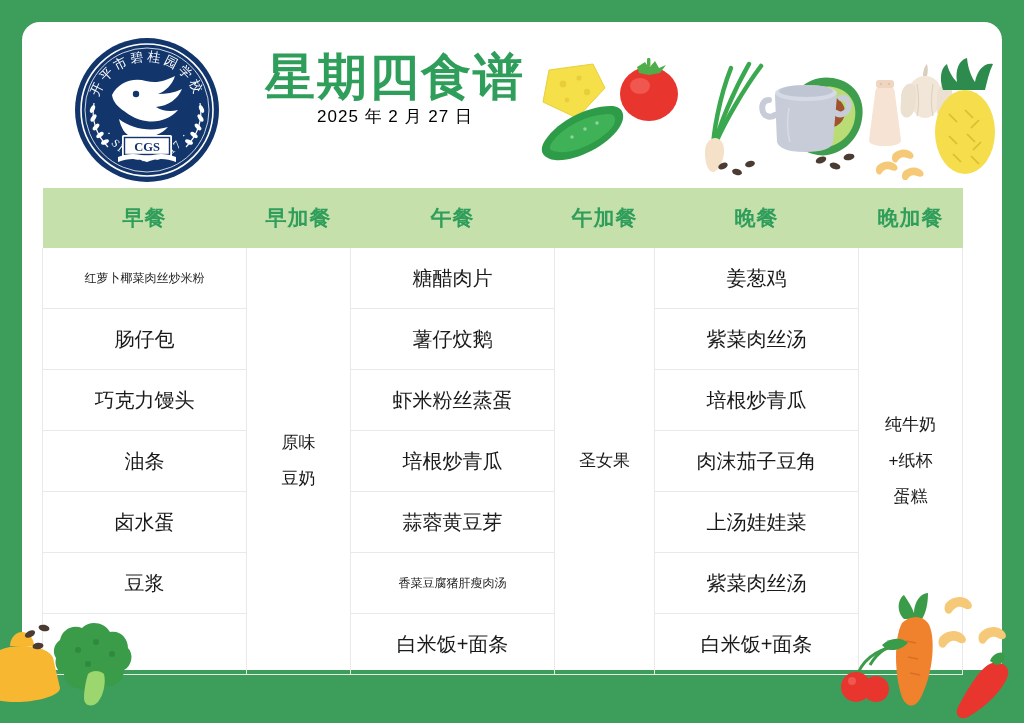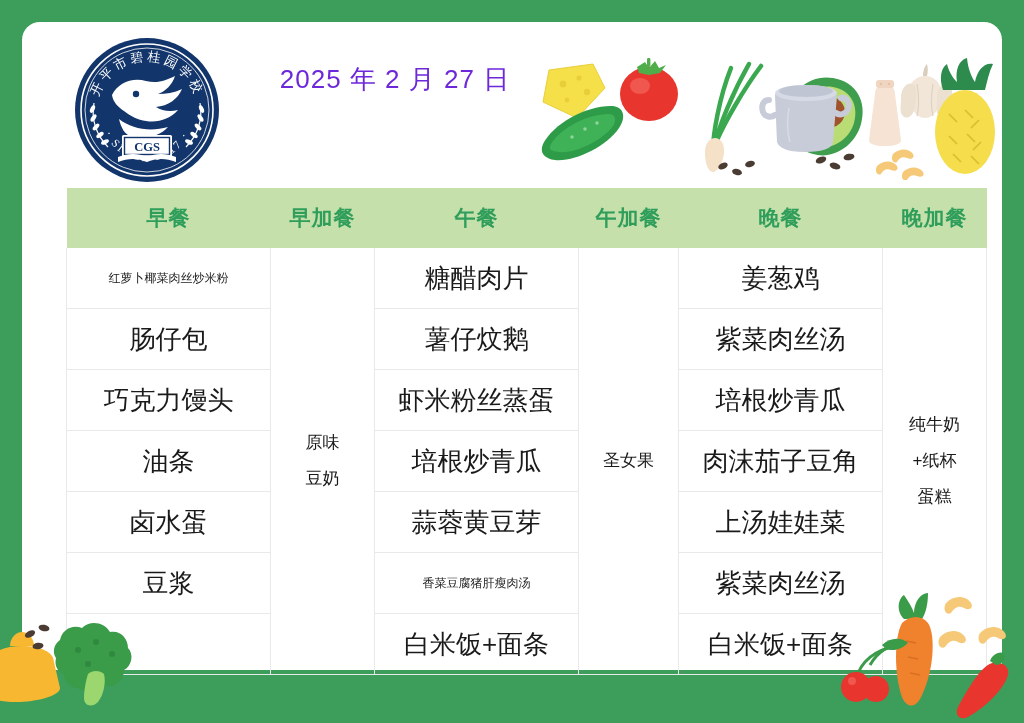--- a/index.html
+++ b/index.html
@@ -64,41 +64,40 @@
   #menu-title {
     font-family: "Liberation Sans", "DejaVu Sans", sans-serif;
     font-size: 50px;
     font-weight: bold;
     color: #2f9e5b;
     letter-spacing: 2px;
     line-height: 1.1;
     white-space: nowrap;
   }
   #menu-date {
-    margin-top: 12px;
-    font-size: 26px;
-    color: #6d28d9;
+    font-size: 17px;
+    color: #000000;
     letter-spacing: 1px;
     white-space: nowrap;
   }
 
   
   #decor-top {
     position: absolute;
     left: 505px;
     top: 18px;
     width: 470px;
     height: 140px;
   }
   #decor-top svg { display:block; }
 
   
   #menu-table {
     position: absolute;
-    left: 44px;
+    left: 20px;
     top: 166px;
     width: 920px;
     border-collapse: collapse;
     table-layout: fixed;
   }
   #menu-table th {
     background: #c6e0ab;
     color: #2f9e5b;
     font-size: 21px;
     font-weight: bold;
@@ -107,21 +106,21 @@
     vertical-align: middle;
     border: none;
     letter-spacing: 1px;
   }
   #menu-table td {
     border: 1px solid #e9e9e9;
     border-top: none;
     height: 58px;
     text-align: center;
     vertical-align: middle;
-    font-size: 26px;
+    font-size: 20px;
     color: #1a1a1a;
     background: rgba(255,255,255,0.0);
   }
   #menu-table td.tight {
     font-size: 12px;
   }
   #menu-table td.merged {
     font-size: 17px;
     line-height: 2.1;
   }
@@ -206,20 +205,21 @@
           <g>
             <rect x="48" y="98" width="50" height="22" fill="#ffffff" rx="1.5"></rect>
             <rect x="50.5" y="100.5" width="45" height="17" fill="none" stroke="#12356b" stroke-width="1.4"></rect>
             <text x="73" y="114" font-size="12.5" font-family="'Liberation Serif', serif" font-weight="bold" fill="#12356b" text-anchor="middle">CGS</text>
             <path d="M44,120 C54,116 64,116 73,120 C82,116 92,116 102,120 L102,125 C92,121 82,121 73,125 C64,121 54,121 44,125 Z" fill="#ffffff"></path>
           </g>
         </svg>
       </div>
 
       <div id="title-block">
+        <div id="menu-title">星期四食谱</div>
         <div id="menu-date">2025 年 2 月 27 日</div>
       </div>
 
       <div id="decor-top">
         <svg class="decor-svg" width="470" height="140" viewBox="0 0 470 140" xmlns="http://www.w3.org/2000/svg" aria-hidden="true">
 
           <g>
             <path d="M22,30 L66,24 L78,48 L50,78 L16,62 Z" fill="#f5e04a"></path>
             <path d="M22,30 L66,24 L78,48 L50,78 L16,62 Z" fill="none" stroke="#e8cf3a" stroke-width="1"></path>
             <circle cx="36" cy="44" r="3.4" fill="#e8cf3a"></circle>

